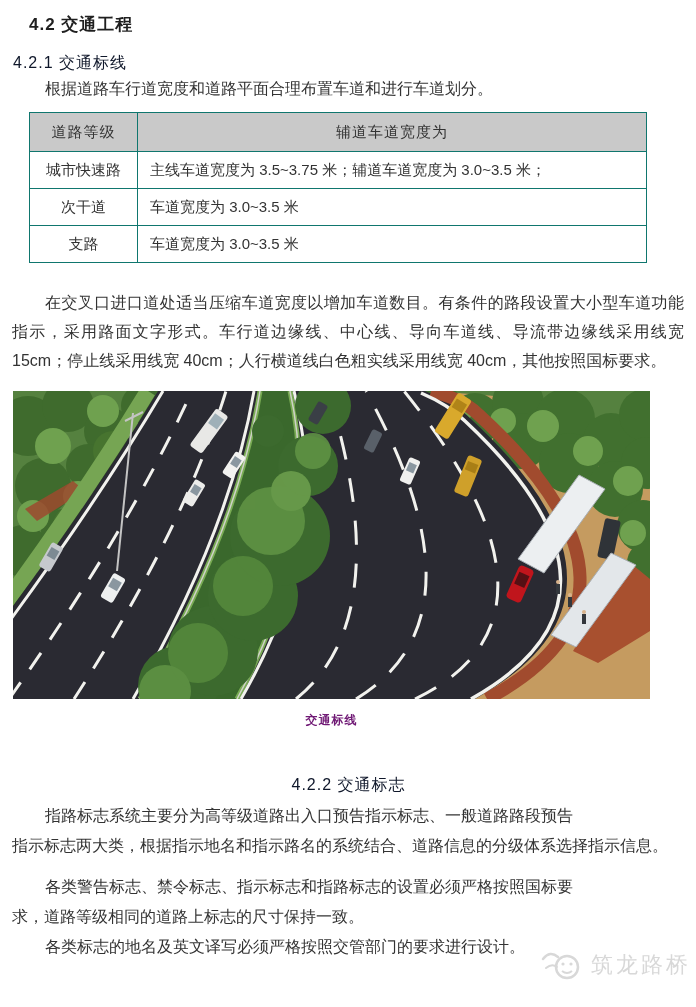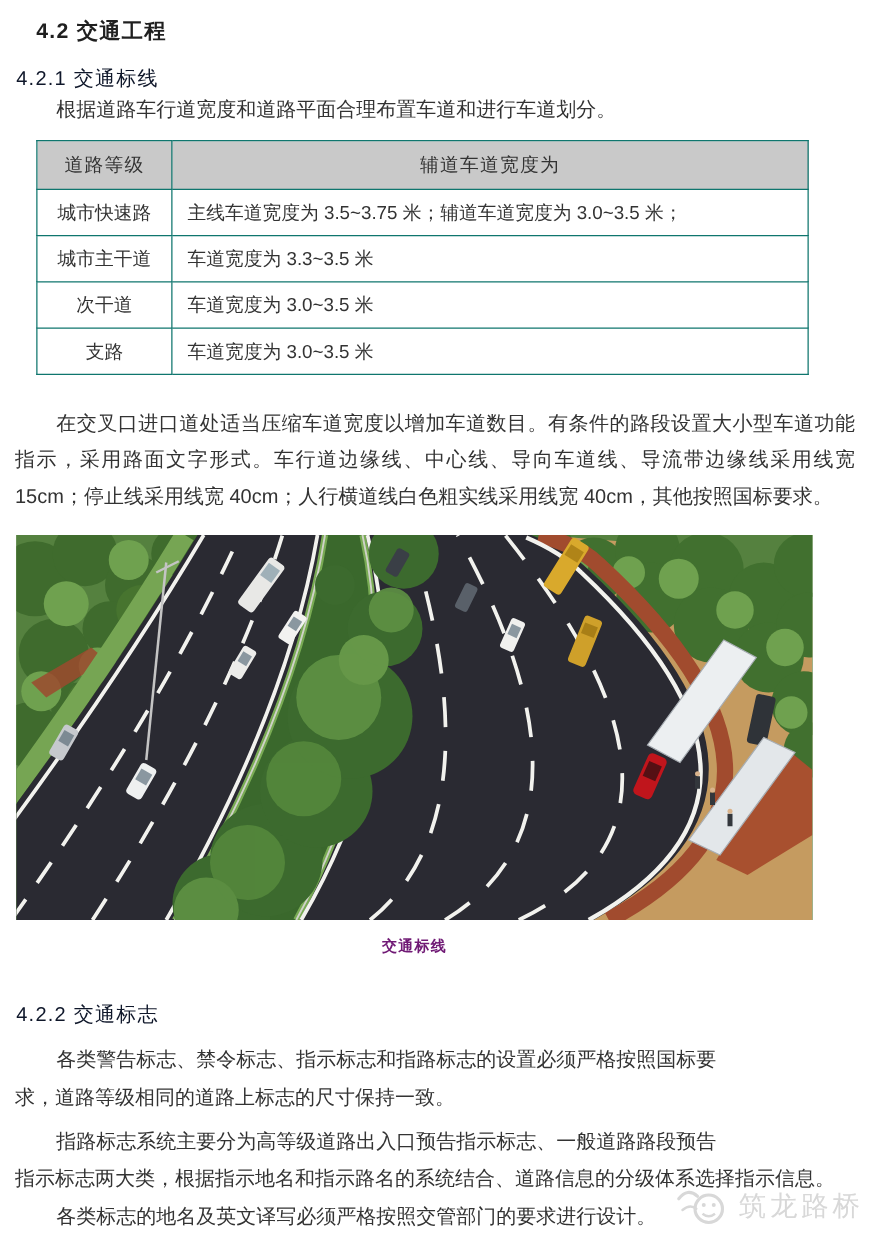--- a/index.html
+++ b/index.html
@@ -4,21 +4,21 @@
 <style>
   html,body{margin:0;padding:0;}
   body{
     width:696px;height:1007px;background:#ffffff;position:relative;overflow:hidden;
     font-family:"Liberation Sans","DejaVu Sans",sans-serif;color:#2e2e2e;
   }
   .page{padding:10px 12px 0 12px;}
   .h1{font-size:17px;font-weight:bold;color:#1f1f1f;margin:3px 0 0 17px;letter-spacing:1px;}
   .h2{font-size:16px;font-weight:normal;color:#0f172a;margin:0 0 0 1px;letter-spacing:1px;}
   #sub-markings{margin-top:17px;}
-  #sub-signs{margin-top:36px;}
+  #sub-signs{margin-top:46px;text-align:center;}
   p{font-size:16px;line-height:29px;margin:0;color:#333;}
   .indent{text-indent:33px;}
   .justify{text-align:justify;}
   .preline{white-space:pre-line;line-height:30px;}
   #para-lane-division{margin-top:0;}
   #para-marking-widths{margin-top:25px;}
   #para-signs-standard{margin-top:11px;}
   #para-guide-signs{margin-top:5px;}
   #para-sign-naming{margin-top:0;}
   table{border-collapse:collapse;margin:9px 0 0 17px;width:618px;font-size:15px;table-layout:fixed;}
@@ -57,24 +57,20 @@
         <th>道路等级</th>
         <th>辅道车道宽度为</th>
       </tr>
     </thead>
     <tbody>
       <tr>
         <td class="grade">城市快速路</td>
         <td class="desc">主线车道宽度为 3.5~3.75 米；辅道车道宽度为 3.0~3.5 米；</td>
       </tr>
       <tr>
-        <td class="grade">城市主干道</td>
-        <td class="desc">车道宽度为 3.3~3.5 米</td>
-      </tr>
-      <tr>
         <td class="grade">次干道</td>
         <td class="desc">车道宽度为 3.0~3.5 米</td>
       </tr>
       <tr>
         <td class="grade">支路</td>
         <td class="desc">车道宽度为 3.0~3.5 米</td>
       </tr>
     </tbody>
   </table>
 
@@ -245,25 +241,25 @@
             <rect x="501.5" y="182" width="11" height="13" fill="#551014"></rect>
           </g>
       </g>
     </svg>
   </figure>
 
   <div class="caption">交通标线</div>
 
   <div class="h2" id="sub-signs">4.2.2 交通标志</div>
 
+  <p class="indent preline" id="para-guide-signs">指路标志系统主要分为高等级道路出入口预告指示标志、一般道路路段预告
+指示标志两大类，根据指示地名和指示路名的系统结合、道路信息的分级体系选择指示信息。</p>
+
   <p class="indent preline" id="para-signs-standard">各类警告标志、禁令标志、指示标志和指路标志的设置必须严格按照国标要
 求，道路等级相同的道路上标志的尺寸保持一致。</p>
-
-  <p class="indent preline" id="para-guide-signs">指路标志系统主要分为高等级道路出入口预告指示标志、一般道路路段预告
-指示标志两大类，根据指示地名和指示路名的系统结合、道路信息的分级体系选择指示信息。</p>
 
   <p class="indent" id="para-sign-naming">各类标志的地名及英文译写必须严格按照交管部门的要求进行设计。</p>
 
 </div>
 
 <div class="watermark">
   <svg width="44" height="34" viewBox="0 0 44 34">
     <path d="M3 11 Q10 2 18 9" fill="none" stroke="#d8d8d8" stroke-width="2.5" stroke-linecap="round"></path>
     <path d="M6 20 Q12 15 17 19" fill="none" stroke="#d8d8d8" stroke-width="2" stroke-linecap="round"></path>
     <circle cx="27" cy="19" r="11" fill="none" stroke="#d8d8d8" stroke-width="2.5"></circle>

